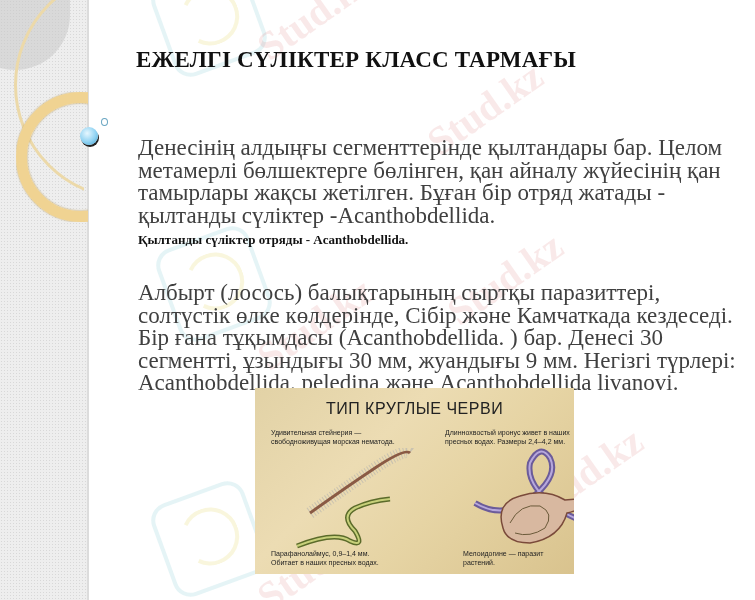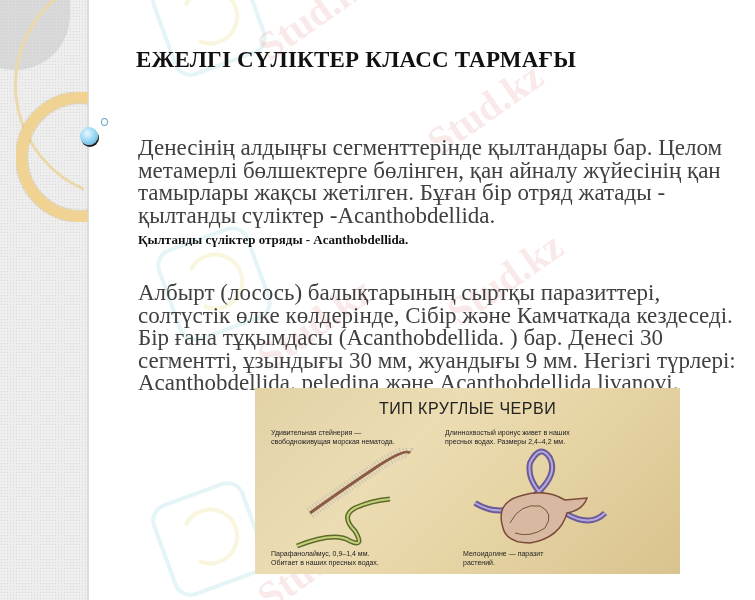--- a/index.html
+++ b/index.html
@@ -18,21 +18,21 @@
   .watermark { position:absolute; font-family:"Liberation Serif", serif; font-weight:bold; font-size:40px; color:rgba(220,120,120,0.16); transform:rotate(-35deg); white-space:nowrap; pointer-events:none; }
   .wm-logo { position:absolute; width:90px; height:90px; border:4px solid rgba(150,210,220,0.25); border-radius:18px; transform:rotate(-20deg); pointer-events:none; }
   .wm-logo::after { content:""; position:absolute; left:18px; top:14px; width:50px; height:50px; border-radius:50%; border:4px solid rgba(230,220,120,0.25); border-left-color:transparent; }
 
   .title { position:absolute; left:136px; top:47px; font-size:23px; font-weight:bold; letter-spacing:0.2px; color:#111; }
   .para { position:absolute; left:138px; width:615px; font-size:23px; line-height:22.5px; color:#404040; }
   .p1 { top:137px; }
   .subhead { position:absolute; left:138px; top:232px; font-size:13px; font-weight:bold; }
   .p2 { top:282px; }
 
-  .figure { position:absolute; left:255px; top:388px; width:425px; height:186px; overflow:hidden;
+  .figure { position:absolute; left:255px; top:388px; width:319px; height:186px; overflow:hidden;
     background: linear-gradient(135deg, #e2d2a6 0%, #ecdcb3 35%, #e6d4a4 60%, #d9c38e 100%); }
   .fig-title { position:absolute; left:0; width:100%; top:12px; text-align:center; font-family:"Liberation Sans", sans-serif; font-size:16px; color:#222; letter-spacing:0.5px; }
   .cap { position:absolute; font-family:"Liberation Sans", sans-serif; font-size:7px; line-height:9px; color:#222; }
   .cap-tl { left:16px; top:40px; }
   .cap-tr { left:190px; top:40px; }
   .cap-bl { left:16px; top:161px; }
   .cap-br { left:208px; top:161px; }
   .worm { position:absolute; }
 </style>
 </head>

